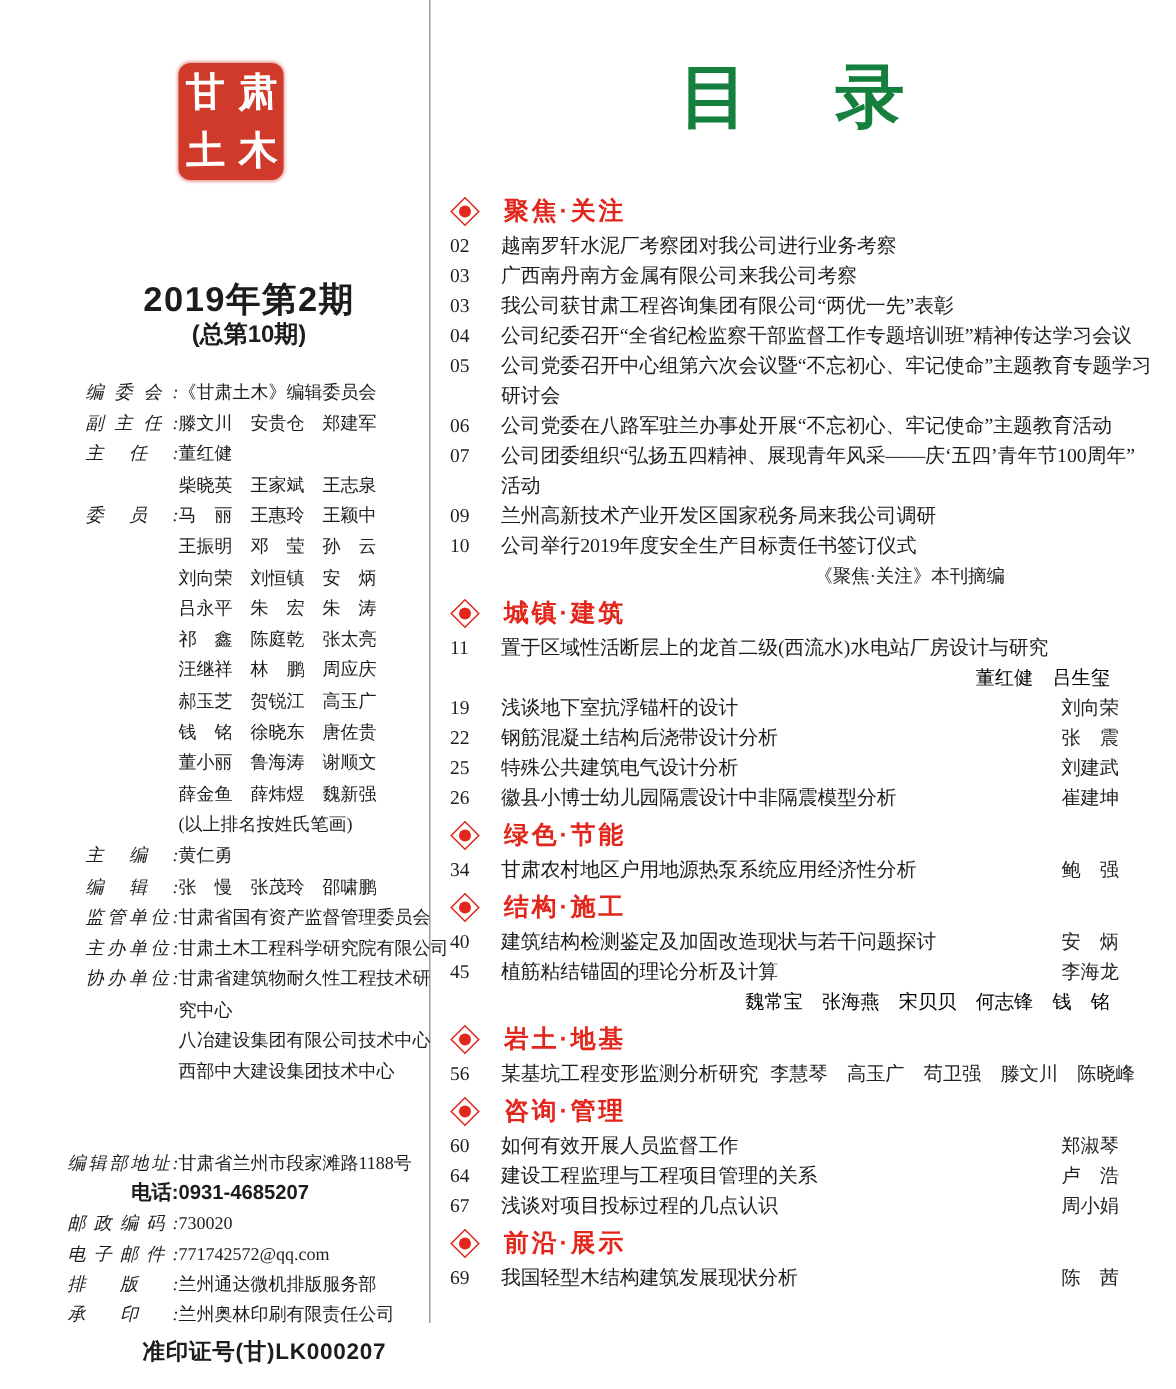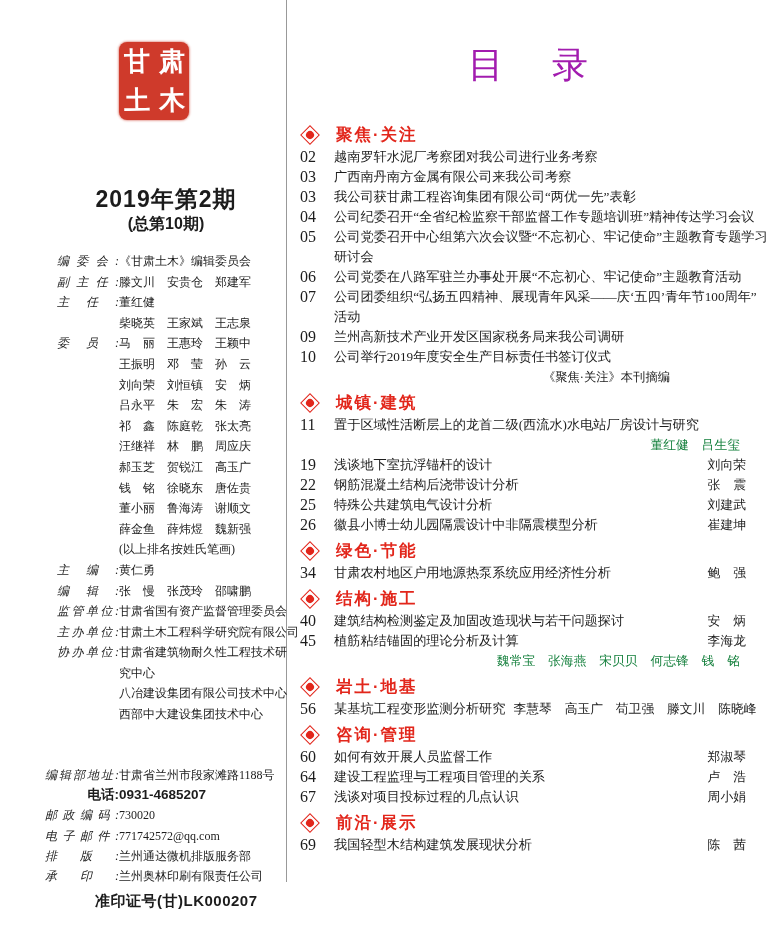--- a/index.html
+++ b/index.html
@@ -25,34 +25,34 @@
   .contact{margin-top:40px;font-size:12px;}
   .ct-row{display:flex;line-height:20.3px;white-space:nowrap;}
   .ct-label{flex:none;width:74px;text-align:justify;text-align-last:justify;font-style:italic;}
   .ct-row.phone{font-family:"Liberation Sans",sans-serif;font-weight:bold;font-size:13.5px;}
   .ct-row.phone .ct-label{font-style:normal;text-align-last:right;}
   .license{margin:6px 0 0 50px;font-family:"Liberation Sans",sans-serif;font-weight:bold;
            font-size:15px;letter-spacing:.5px;}
 
   
   .right{position:absolute;left:300px;top:0;width:462px;}
-  .toc-title{margin-top:30px;height:70px;line-height:70px;text-align:center;color:#a21caf;
-             font-size:36px;font-weight:normal;letter-spacing:6px;}
+  .toc-title{margin-top:30px;height:70px;line-height:70px;text-align:center;color:#15803d;
+             font-size:46px;font-weight:bold;letter-spacing:6px;}
   .sec-head{display:flex;align-items:center;margin:5px 0 2px;height:21px;}
   .sec-head.first{margin-top:22px;}
   .sec-icon{position:relative;flex:none;width:12px;height:12px;margin-left:3px;margin-right:19px;
             border:1.6px solid #e2261b;transform:rotate(45deg);}
   .sec-icon::after{content:"";position:absolute;inset:2px;background:#e2261b;border-radius:50%;}
   .sec-title{color:#e2261b;font-family:"Liberation Sans",sans-serif;font-weight:bold;
              font-size:16.5px;letter-spacing:2px;}
   .row{display:flex;line-height:20px;font-size:13.2px;}
-  .pg{flex:none;width:34px;font-size:16px;}
+  .pg{flex:none;width:34px;font-size:13px;}
   .ttl{flex:1;white-space:nowrap;}
   .auth{flex:none;padding-left:8px;padding-right:16px;font-size:12.8px;color:#222;}
-  .authors-line{text-align:right;padding-right:22px;font-size:12.8px;line-height:20px;color:#15803d;}
+  .authors-line{text-align:right;padding-right:22px;font-size:12.8px;line-height:20px;color:#000000;}
   .note-line{text-align:right;padding-right:92px;font-size:12.3px;line-height:20px;color:#222;}
 </style>
 </head>
 <body>
 
 <div class="page">
   <div class="divider"></div>
 
   <aside class="left">
     <div class="seal">

